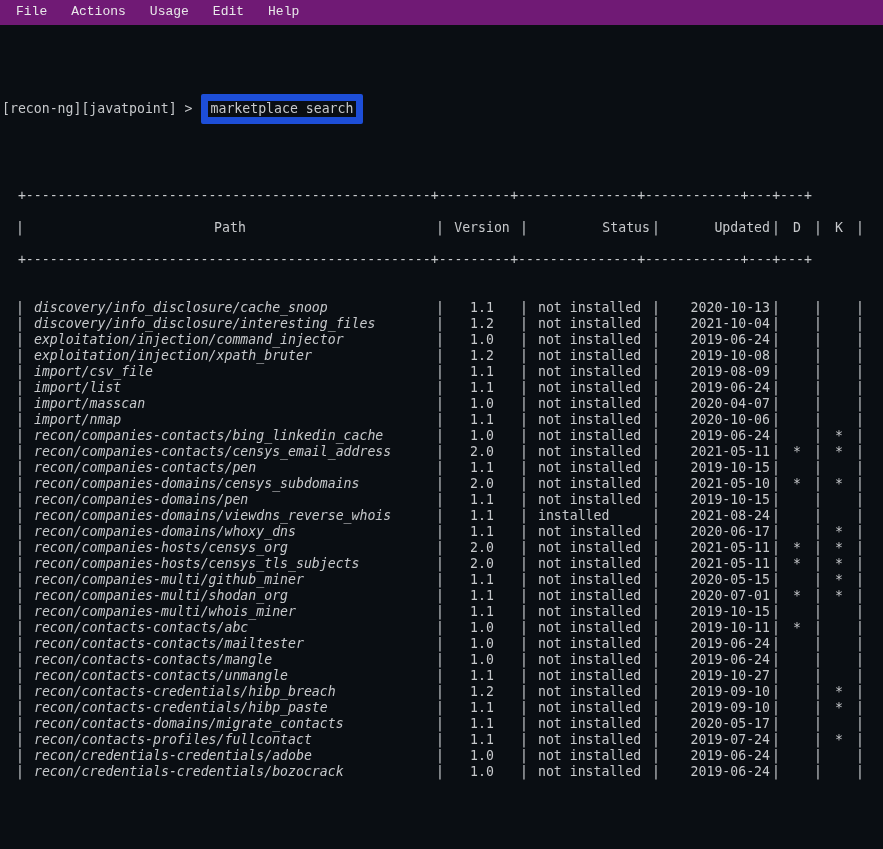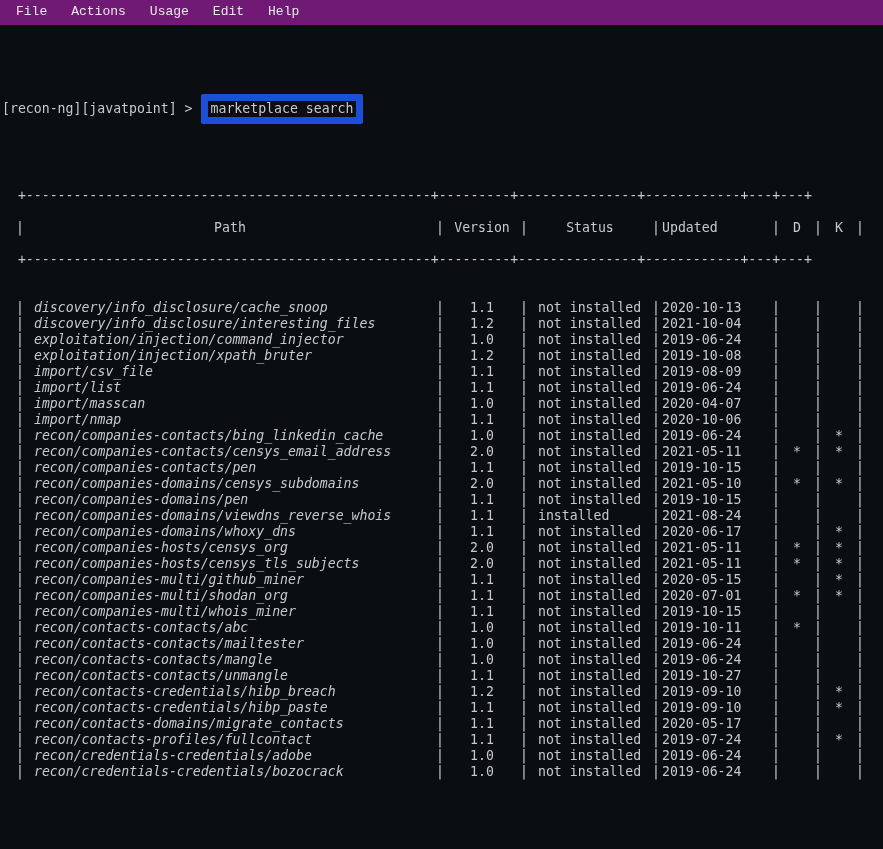--- a/index.html
+++ b/index.html
@@ -33,22 +33,22 @@
       padding:1px 3px;
       line-height:14px;
       border-radius:2px;
     }
     
     .row { display:flex; }
     .bar  { width:12px;  text-align:center; }
     .pad1 { width:12px; }
     .c-path { width:408px; overflow:hidden; text-overflow:clip;font-style:italic; }
     .c-ver  { width:72px;  text-align:center; }
-    .c-stat { width:120px; text-align:center; }
-    .c-upd  { width:108px; text-align:left; }
+    .c-stat { width:120px; text-align:right; }
+    .c-upd  { width:108px; text-align:right; }
     .c-d    { width:30px;  text-align:center; }
     .c-k    { width:30px;  text-align:center; }
     .c-path-hdr { width:408px; text-align:center; }
     
   </style>
 </head>
 <body>
 
 <div class="menubar">
   <span>File</span>

